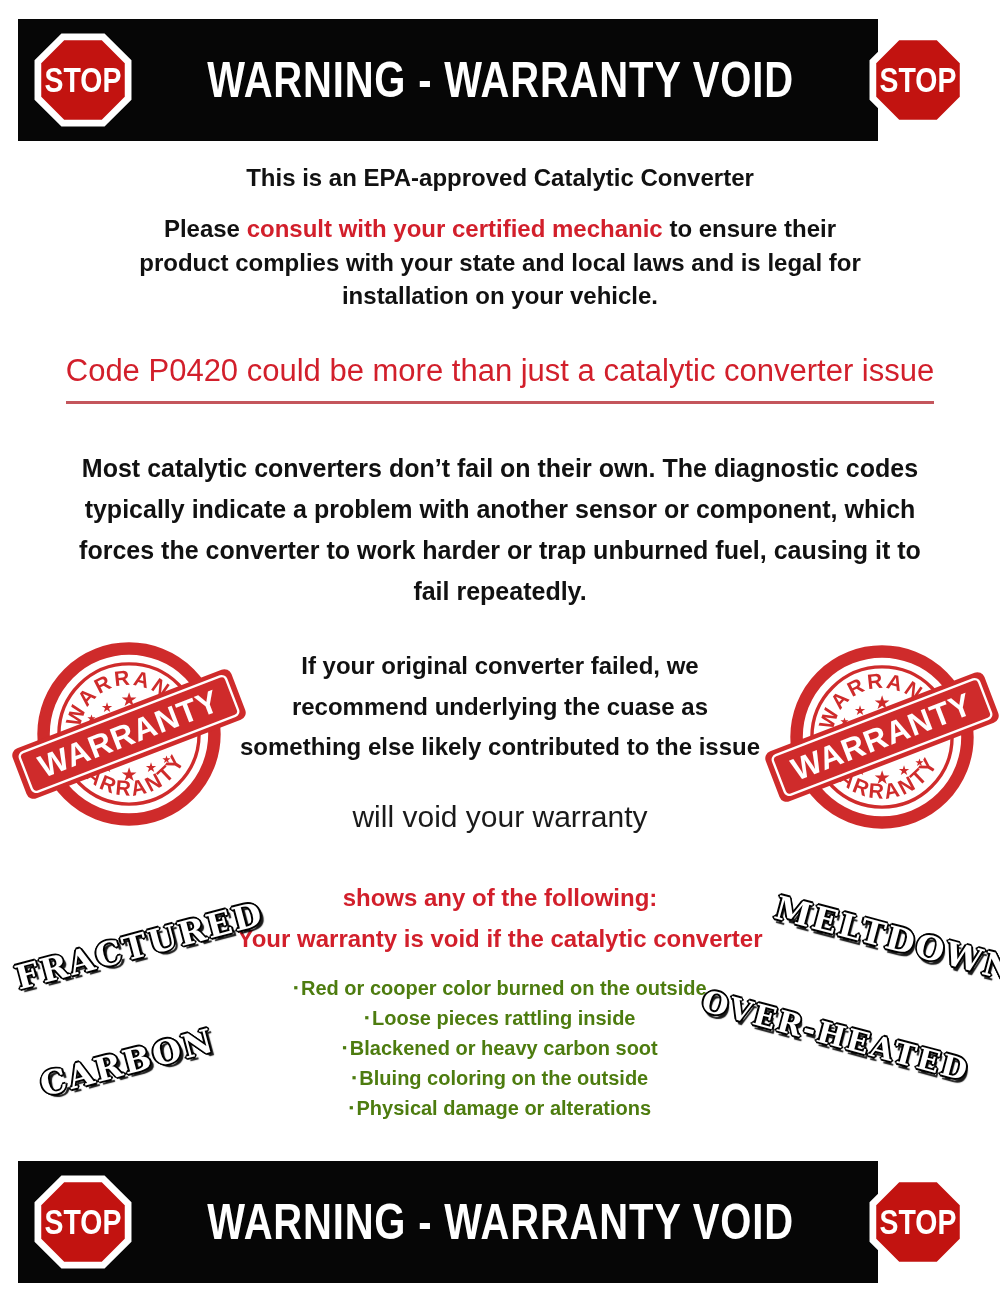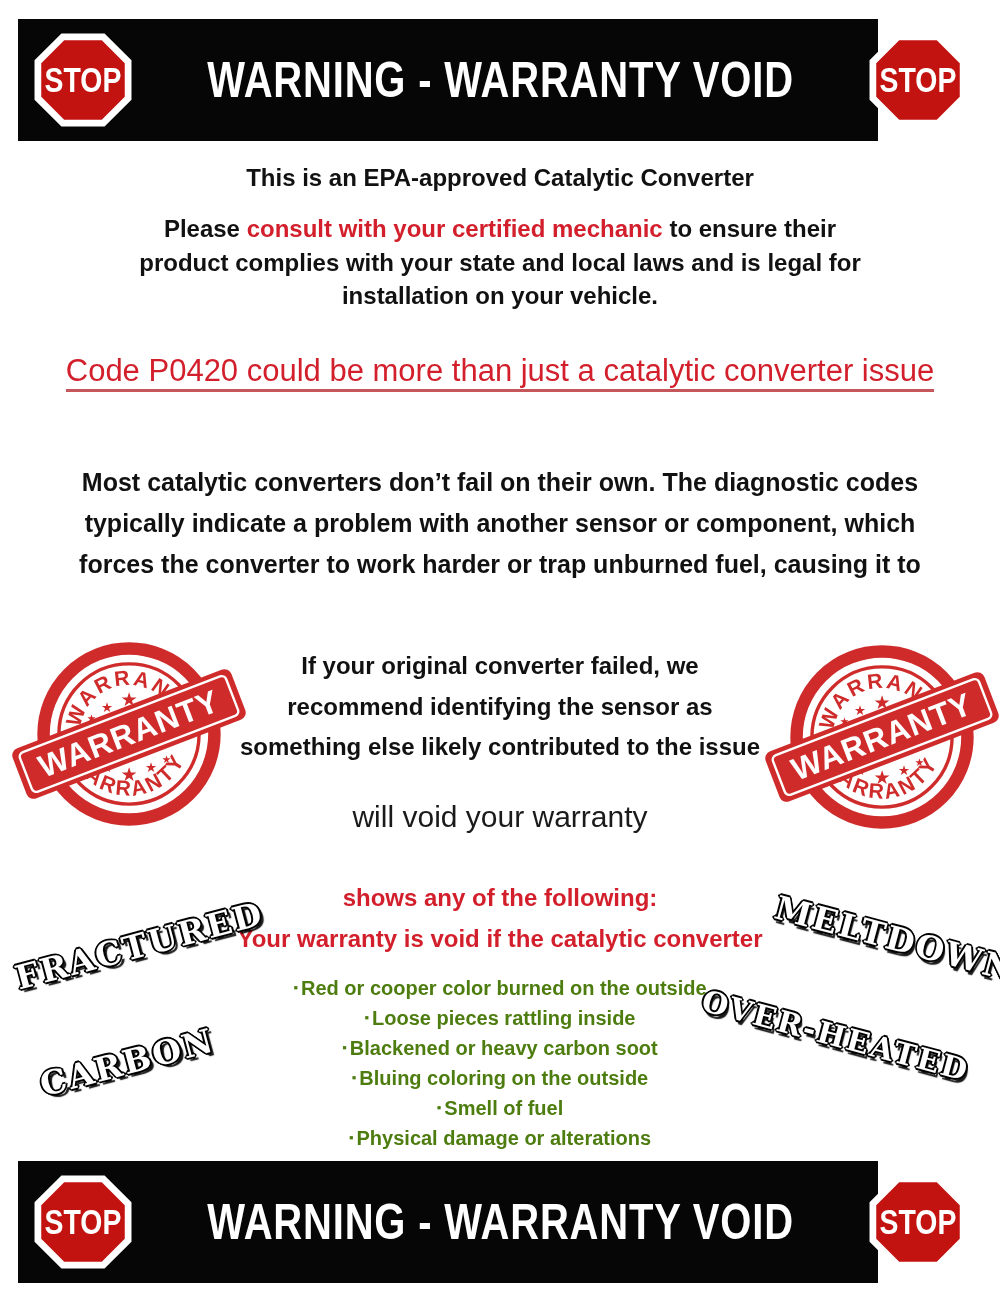--- a/index.html
+++ b/index.html
@@ -27,24 +27,24 @@
   
   .center-text { position:absolute; left:0; width:100%; text-align:center; }
   .center-text .ln { display:block; white-space:nowrap; }
 
   .intro-heading { top:164px; font-size:24px; font-weight:bold; }
   .intro-para   { top:212px; font-size:24px; font-weight:bold; line-height:33.5px; }
   .red-inline   { color:#d21f2b; }
 
   .code-heading { top:353px; font-size:31px; color:#d21f2b; font-weight:normal; }
   .code-heading .underlined {
-    display:inline-block; border-bottom:3px solid #c4565c; padding-bottom:0;
-  }
-
-  .diagnostic-para { top:462px; font-size:25px; font-weight:bold; line-height:41px; }
+    display:inline-block; border-bottom:3px solid #c4565c; padding-bottom:12px;
+  }
+
+  .diagnostic-para { top:448px; font-size:25px; font-weight:bold; line-height:41px; }
 
   .recommendation { top:646px; font-size:24px; font-weight:bold; line-height:40.5px; }
   .failure-warning { top:797px; font-size:30px; font-weight:normal; line-height:40px; color:#1a1a1a; }
   .void-conditions { top:877px; font-size:24px; font-weight:bold; line-height:41px; color:#d21f2b; }
 
   .symptoms {
     position:absolute; left:0; top:973px; width:100%;
     list-style:none; margin:0; padding:0; text-align:center;
     font-size:20px; font-weight:bold; line-height:30px; color:#4d7c0f;
   }
@@ -103,20 +103,21 @@
   </div>
 
   <div class="center-text code-heading">
     <span class="underlined">Code P0420 could be more than just a catalytic converter issue</span>
   </div>
 
   <div class="center-text diagnostic-para">
     <span class="ln">Most catalytic converters don’t fail on their own. The diagnostic codes</span>
     <span class="ln">typically indicate a problem with another sensor or component, which</span>
     <span class="ln">forces the converter to work harder or trap unburned fuel, causing it to</span>
+    <span class="ln">fail repeatedly.</span>
   </div>
 
   <div class="stamp stamp-left">
     <svg viewBox="0 0 200 200">
       <circle cx="100" cy="100" r="89" fill="none" stroke="#cf2b2b" stroke-width="13"></circle>
       <circle cx="100" cy="100" r="73" fill="none" stroke="#cf2b2b" stroke-width="3.5"></circle>
       <path id="arcTL" d="M 49 100 A 51 51 0 0 1 151 100" fill="none"></path>
       <path id="arcBL" d="M 36 100 A 64 64 0 0 0 164 100" fill="none"></path>
       <text class="arc-text" font-size="22" text-anchor="middle">
         <textPath href="#arcTL" startOffset="50%">WARRANTY</textPath>
@@ -167,39 +168,38 @@
       <g transform="rotate(-21 100 100)">
         <rect x="-22" y="72" width="244" height="56" rx="8" fill="#cf2b2b"></rect>
         <rect x="-15" y="78" width="230" height="44" rx="5" fill="none" stroke="#ffffff" stroke-width="2.5"></rect>
         <text class="stamp-banner-text" x="100" y="111" font-size="33" text-anchor="middle">WARRANTY</text>
       </g>
     </svg>
   </div>
 
   <div class="center-text recommendation">
     <span class="ln">If your original converter failed, we</span>
-    <span class="ln">recommend identifying the sensor as</span>
+    <span class="ln">recommend underlying the cuase as</span>
     <span class="ln">something else likely contributed to the issue</span>
   </div>
 
   <div class="center-text failure-warning">
     <span class="ln">will void your warranty</span>
   </div>
 
   <div class="center-text void-conditions">
     <span class="ln">shows any of the following:</span>
     <span class="ln">Your warranty is void if the catalytic converter</span>
   </div>
 
   <ul class="symptoms">
     <li><span class="bullet">▪</span><span>Red or cooper color burned on the outside</span></li>
     <li><span class="bullet">▪</span><span>Loose pieces rattling inside</span></li>
     <li><span class="bullet">▪</span><span>Blackened or heavy carbon soot</span></li>
     <li><span class="bullet">▪</span><span>Bluing coloring on the outside</span></li>
-    <li><span class="bullet">▪</span><span>Smell of fuel</span></li>
     <li><span class="bullet">▪</span><span>Physical damage or alterations</span></li>
   </ul>
 
   <div class="decor decor-fractured">FRACTURED</div>
   <div class="decor decor-carbon">CARBON</div>
   <div class="decor decor-meltdown">MELTDOWN</div>
   <div class="decor decor-overheated">OVER-HEATED</div>
 
   <footer class="banner banner-bottom">
     <svg class="stop-svg" viewBox="0 0 104 100">

